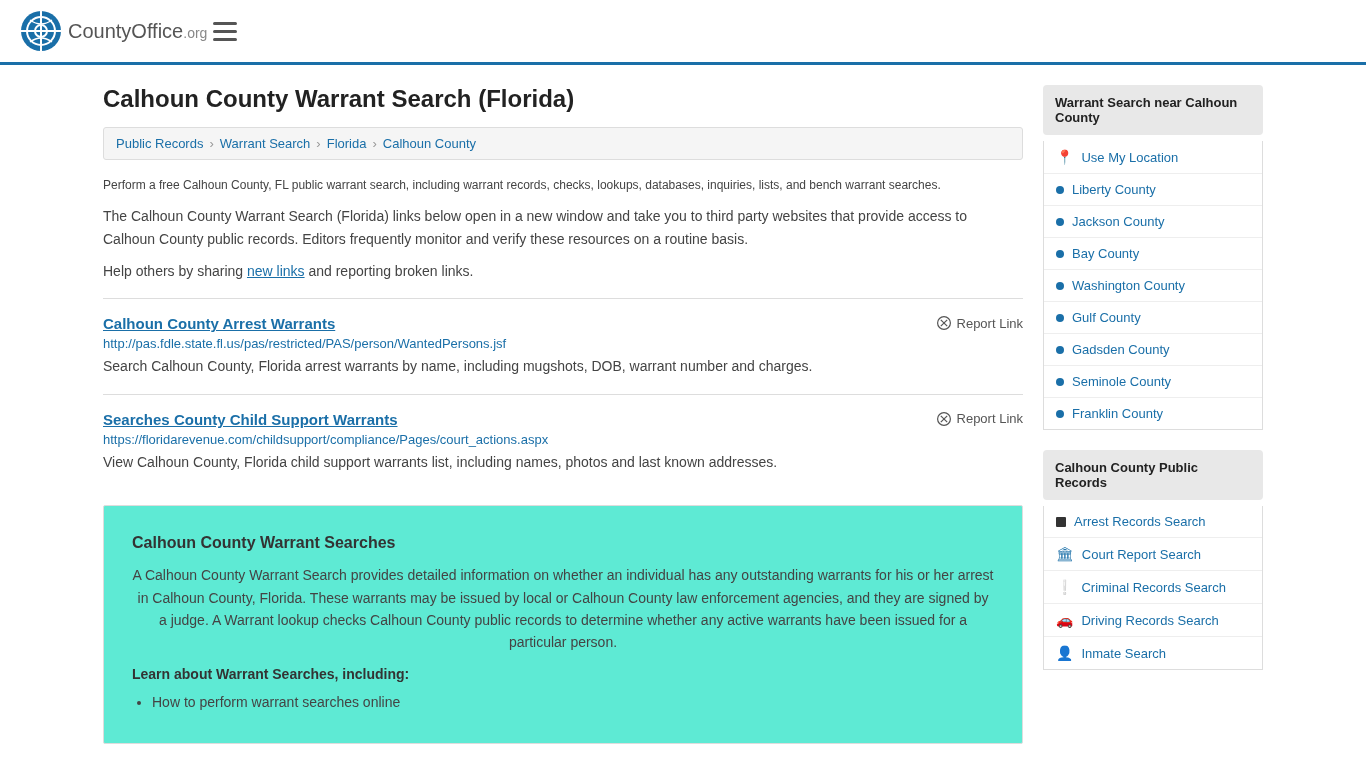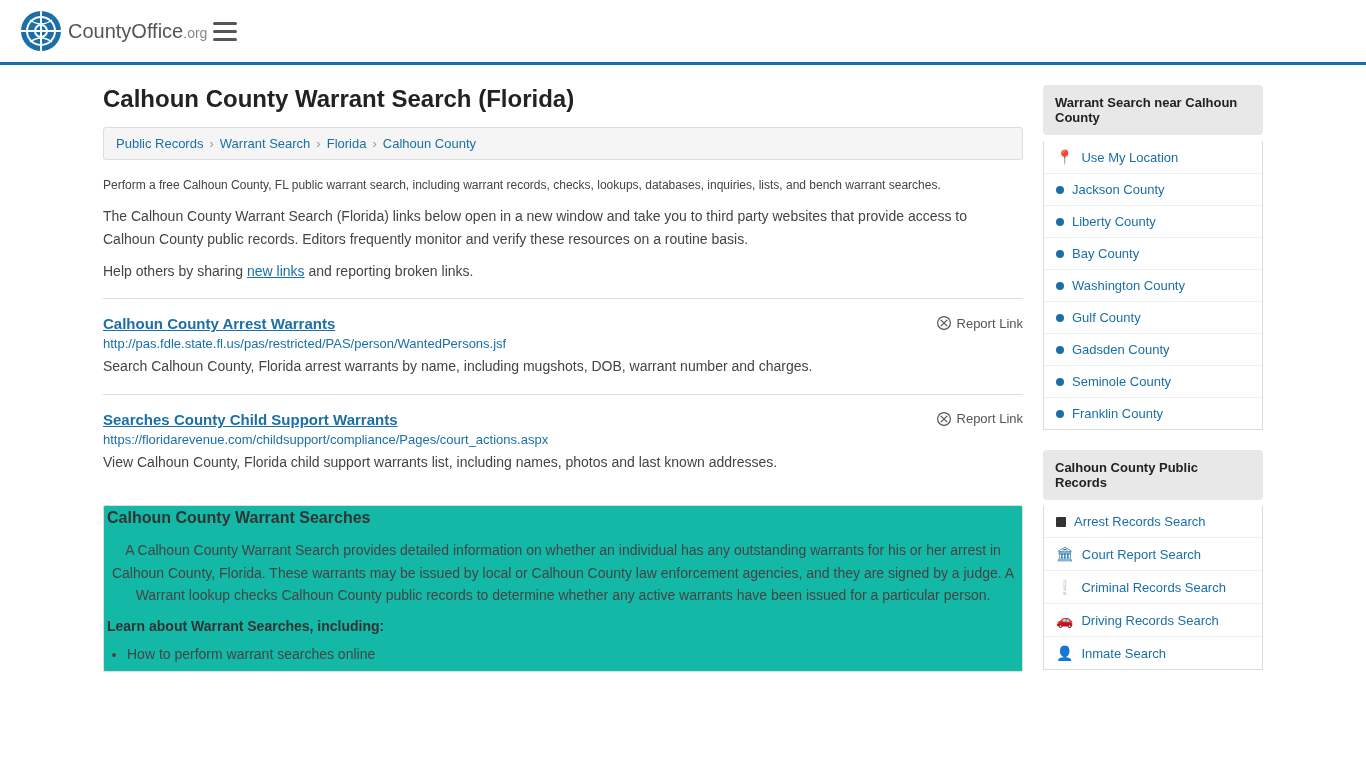--- a/index.html
+++ b/index.html
@@ -152,23 +152,23 @@
     }
     .warrant-desc {
       font-size: 14px;
       color: #444;
       line-height: 1.6;
       margin-top: 4px;
     }
 
     
     #warrant-searches-section {
-      background: #14b8a6;
+      background: #5eead4;
       border: 1px solid #ddd;
-      padding: 3px;
+      padding: 28px;
       margin-top: 16px;
       border-radius: 2px;
     }
     #warrant-searches-title {
       font-size: 16px;
       font-weight: bold;
       margin-bottom: 12px;
     }
     #warrant-searches-desc {
       font-size: 14px;
@@ -349,27 +349,27 @@
       <ul class="sidebar-list">
         <li>
           <a href="#">
             <span class="icon-loc">📍</span>
             <span>Use My Location</span>
           </a>
         </li>
         <li>
           <a href="#">
             <span class="dot"></span>
+            <span>Liberty County</span>
+          </a>
+        </li>
+        <li>
+          <a href="#">
+            <span class="dot"></span>
             <span>Jackson County</span>
-          </a>
-        </li>
-        <li>
-          <a href="#">
-            <span class="dot"></span>
-            <span>Liberty County</span>
           </a>
         </li>
         <li>
           <a href="#">
             <span class="dot"></span>
             <span>Bay County</span>
           </a>
         </li>
         <li>
           <a href="#">

